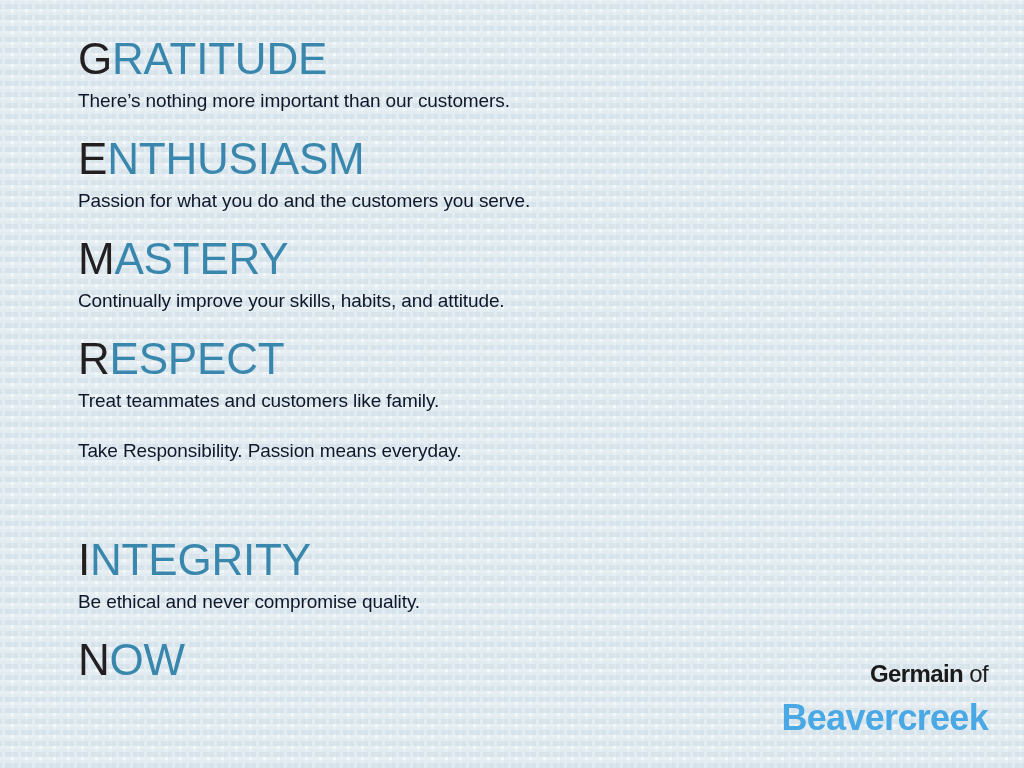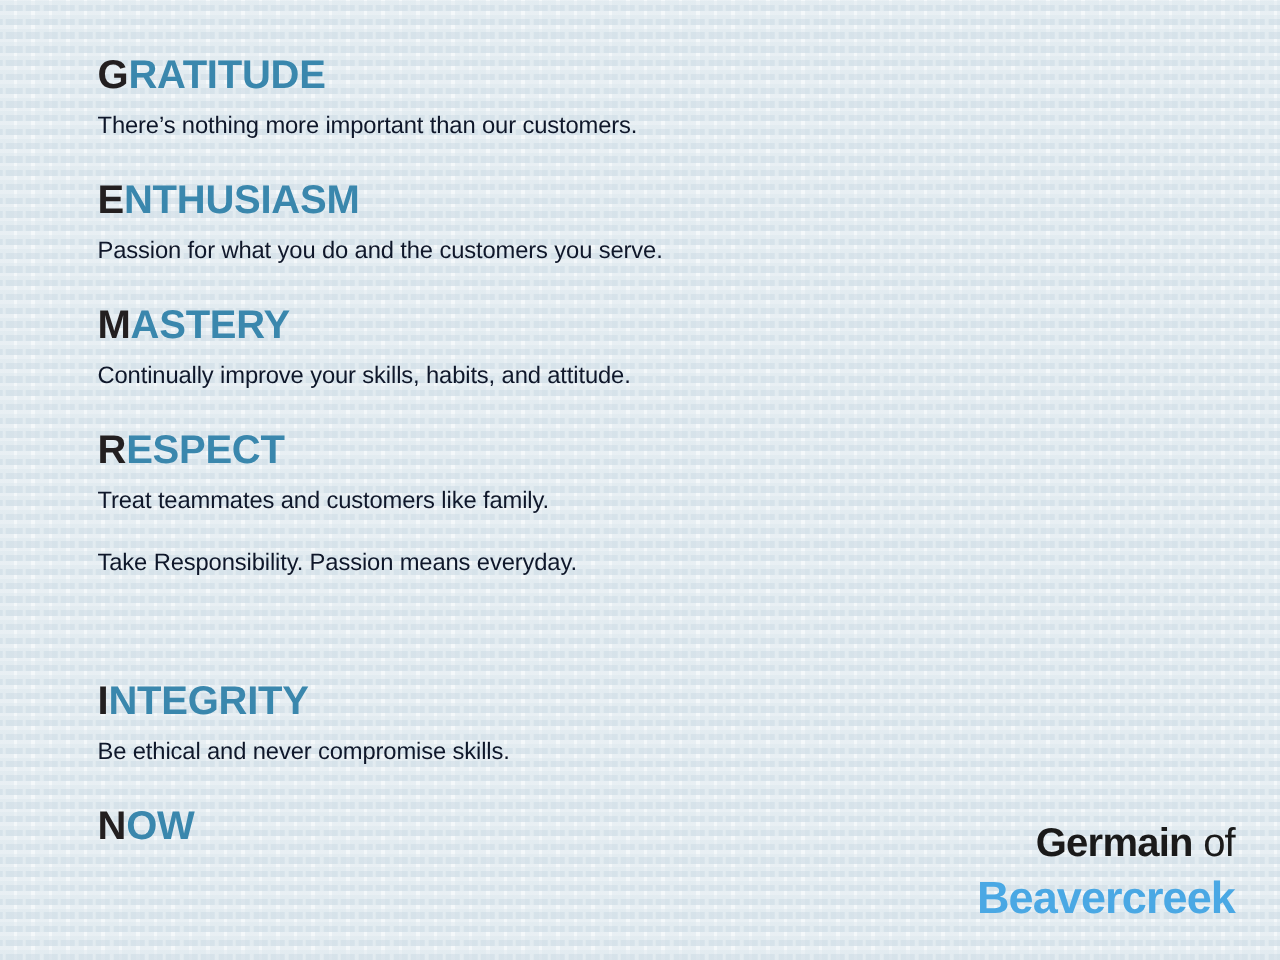--- a/index.html
+++ b/index.html
@@ -60,22 +60,22 @@
     left:78px;
     top:34px;
     width:900px;
   }
 
   .value-block {
     height:100px;
   }
 
   .value-heading {
-    font-size:32px;
-    font-weight:bold;
+    font-size:44px;
+    font-weight:normal;
     letter-spacing:-0.2px;
     line-height:50px;
     color:#3a87ad;
     white-space:nowrap;
   }
   .value-heading .initial {
     color:#231f20;
   }
 
   .value-desc {
@@ -90,21 +90,21 @@
 
   
   #logo {
     position:absolute;
     right:36px;
     bottom:27px;
     text-align:right;
     line-height:1.0;
   }
   .logo-line-1 {
-    font-size:32px;
+    font-size:24px;
     line-height:42px;
     color:#1a1a1a;
     letter-spacing:-0.6px;
     white-space:nowrap;
   }
   .logo-line-1 .logo-brand {
     font-weight:bold;
   }
   .logo-line-1 .logo-of {
     font-weight:normal;
@@ -146,21 +146,21 @@
       <div class="value-heading"><span class="initial">R</span><span class="rest">ESPECT</span></div>
       <div class="value-desc">Treat teammates and customers like family.</div>
     </div>
 
     <div class="value-block">
       <div class="value-desc">Take Responsibility. Passion means everyday.</div>
     </div>
 
     <div class="value-block">
       <div class="value-heading"><span class="initial">I</span><span class="rest">NTEGRITY</span></div>
-      <div class="value-desc">Be ethical and never compromise skills.</div>
+      <div class="value-desc">Be ethical and never compromise quality.</div>
     </div>
 
     <div class="value-block">
       <div class="value-heading"><span class="initial">N</span><span class="rest">OW</span></div>
     </div>
 
   </div>
 
   <div id="logo">
     <div class="logo-line-1"><span class="logo-brand">Germain</span><span class="logo-of">&nbsp;</span><span class="logo-of">of</span></div>

